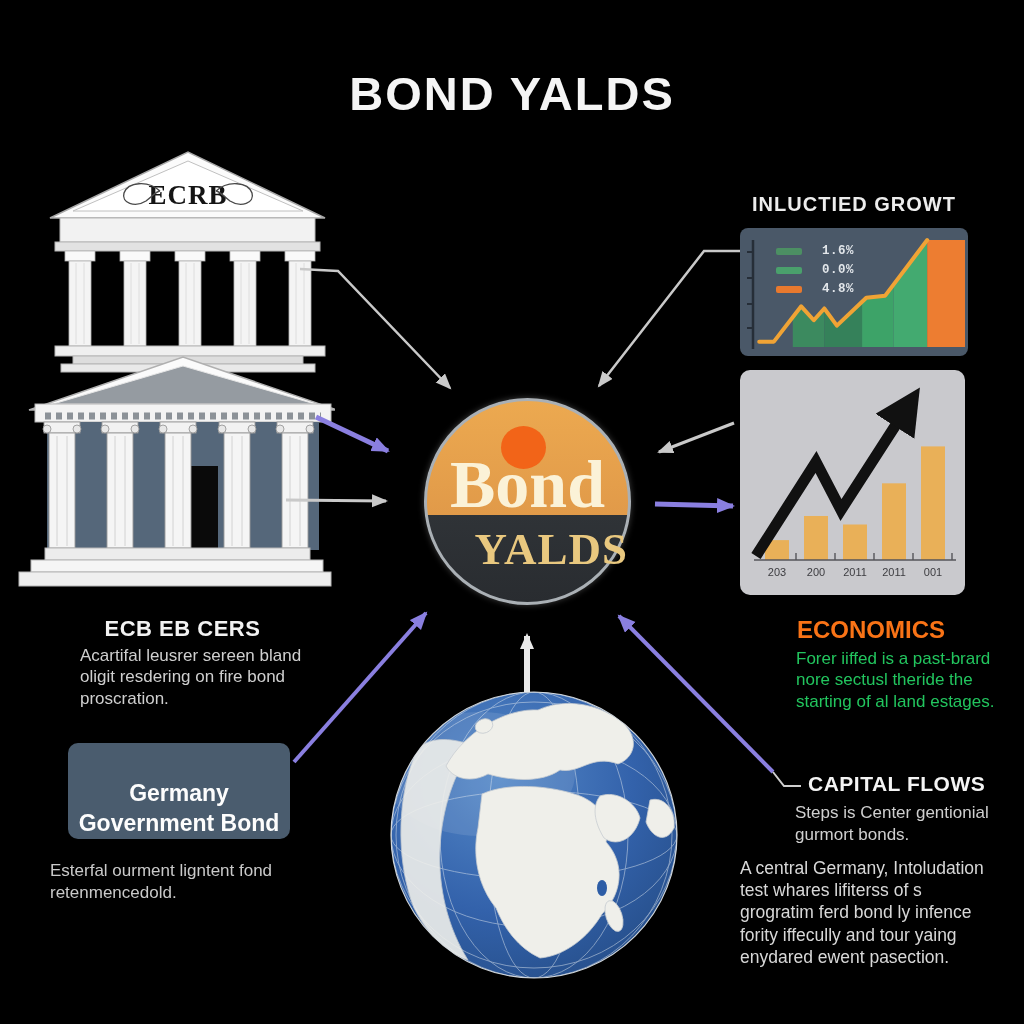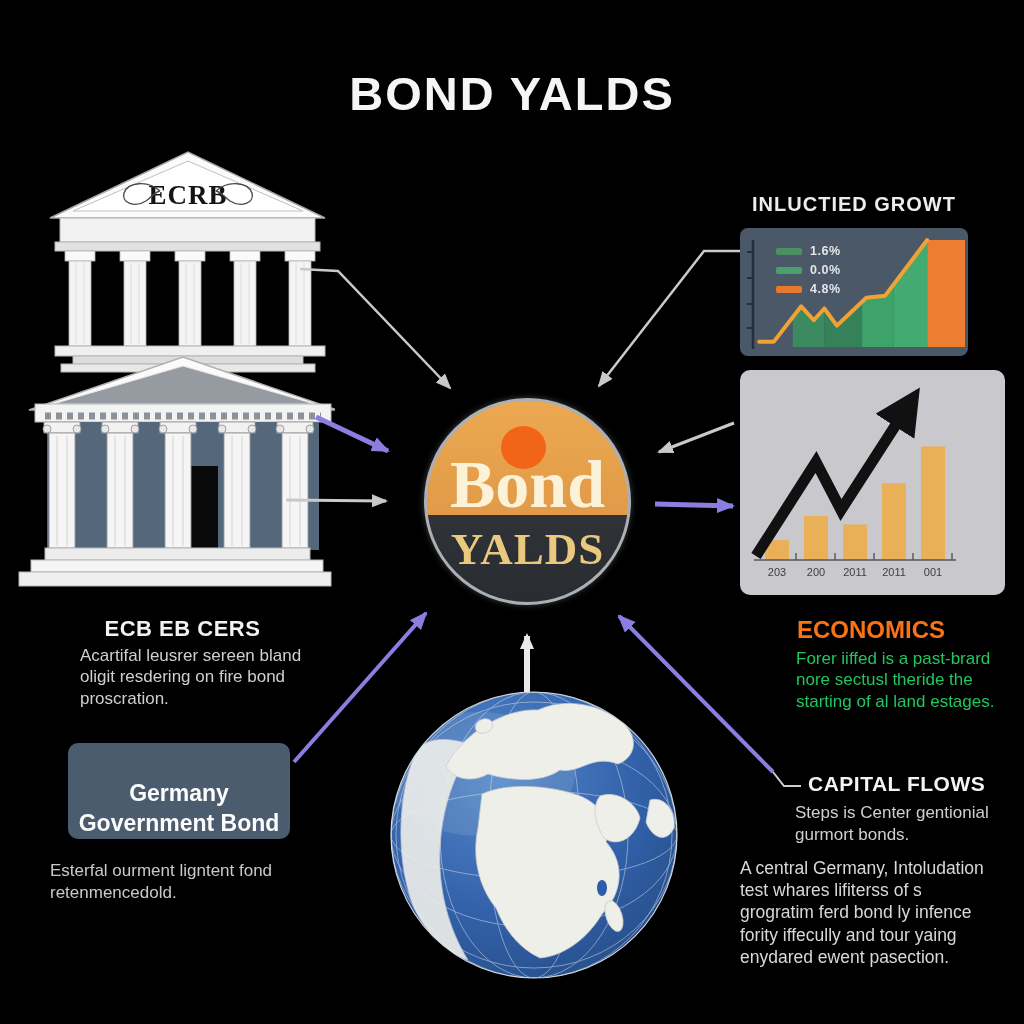--- a/index.html
+++ b/index.html
@@ -24,43 +24,43 @@
   .germany-box{left:68px;top:743px;width:222px;height:96px;background:#4a5c6e;border-radius:10px;
                display:flex;align-items:flex-end;justify-content:center;text-align:center;
                color:#fdfdfd;font-size:23px;font-weight:bold;line-height:1.3;z-index:3;}
   .germany-note{left:50px;top:860px;width:255px;color:#c9c9c9;font-size:17px;line-height:1.3;}
 
   .chart1-title{left:740px;top:193px;width:228px;text-align:center;color:#ededed;
                 font-size:20px;font-weight:600;letter-spacing:1px;}
   .chart1-panel{left:740px;top:228px;width:228px;height:128px;background:#4a5868;
                 border-radius:8px;overflow:hidden;z-index:3;}
   .legend{position:absolute;left:36px;top:16px;display:flex;flex-direction:column;gap:5px;}
-  .legend-row{display:flex;align-items:center;gap:8px;}
+  .legend-row{display:flex;align-items:center;gap:20px;font-family:Liberation Mono, monospace;}
   .legend-swatch{display:inline-block;width:26px;height:7px;border-radius:2px;}
   .legend-label{color:#e2e6ea;font-size:12.5px;font-weight:600;letter-spacing:.5px;}
 
-  .chart2-panel{left:740px;top:370px;width:265px;height:225px;background:#c9c9cd;
+  .chart2-panel{left:740px;top:370px;width:225px;height:225px;background:#c9c9cd;
                 border-radius:10px;overflow:hidden;z-index:3;}
 
   .economics-heading{left:797px;top:616px;color:#f97316;font-size:24px;font-weight:bold;}
   .economics-body{left:796px;top:648px;width:200px;color:#22c55e;font-size:17px;line-height:1.26;}
   .capital-heading{left:808px;top:772px;color:#f4f4f4;font-size:21px;font-weight:bold;letter-spacing:.5px;}
   .capital-body{left:795px;top:802px;width:215px;color:#cfcfcf;font-size:17px;line-height:1.28;}
   .br-note{left:740px;top:857px;width:248px;color:#d8d8d8;font-size:17.5px;line-height:1.27;}
 
   
   .badge{left:424px;top:398px;width:207px;height:207px;border-radius:50%;z-index:3;
          border:3px solid #aab0b5;box-sizing:border-box;
          background:linear-gradient(180deg,#eca950 0%,#e19a49 56.5%,#2f3337 56.5%,#292c30 100%);
          box-shadow:0 0 6px rgba(255,255,255,.25);font-family:Liberation Serif, serif;}
   .badge-dot{position:absolute;left:74px;top:25px;width:45px;height:43px;border-radius:50%;
              background:#f26418;}
   .badge-line1{position:absolute;left:0;width:100%;top:44px;text-align:center;
                color:#fbf2d7;font-size:68px;font-weight:bold;}
-  .badge-line2{position:absolute;left:0;width:100%;top:122px;text-align:center;
+  .badge-line2{position:absolute;left:0;width:100%;top:122px;text-align:right;
                color:#e9c87f;font-size:45px;font-weight:bold;letter-spacing:1px;}
 
   .globe-svg{left:388px;top:688px;z-index:1;}
 </style>
 </head>
 <body>
 
 <div class="canvas">
 
   <div class="abs page-title">BOND YALDS</div>

